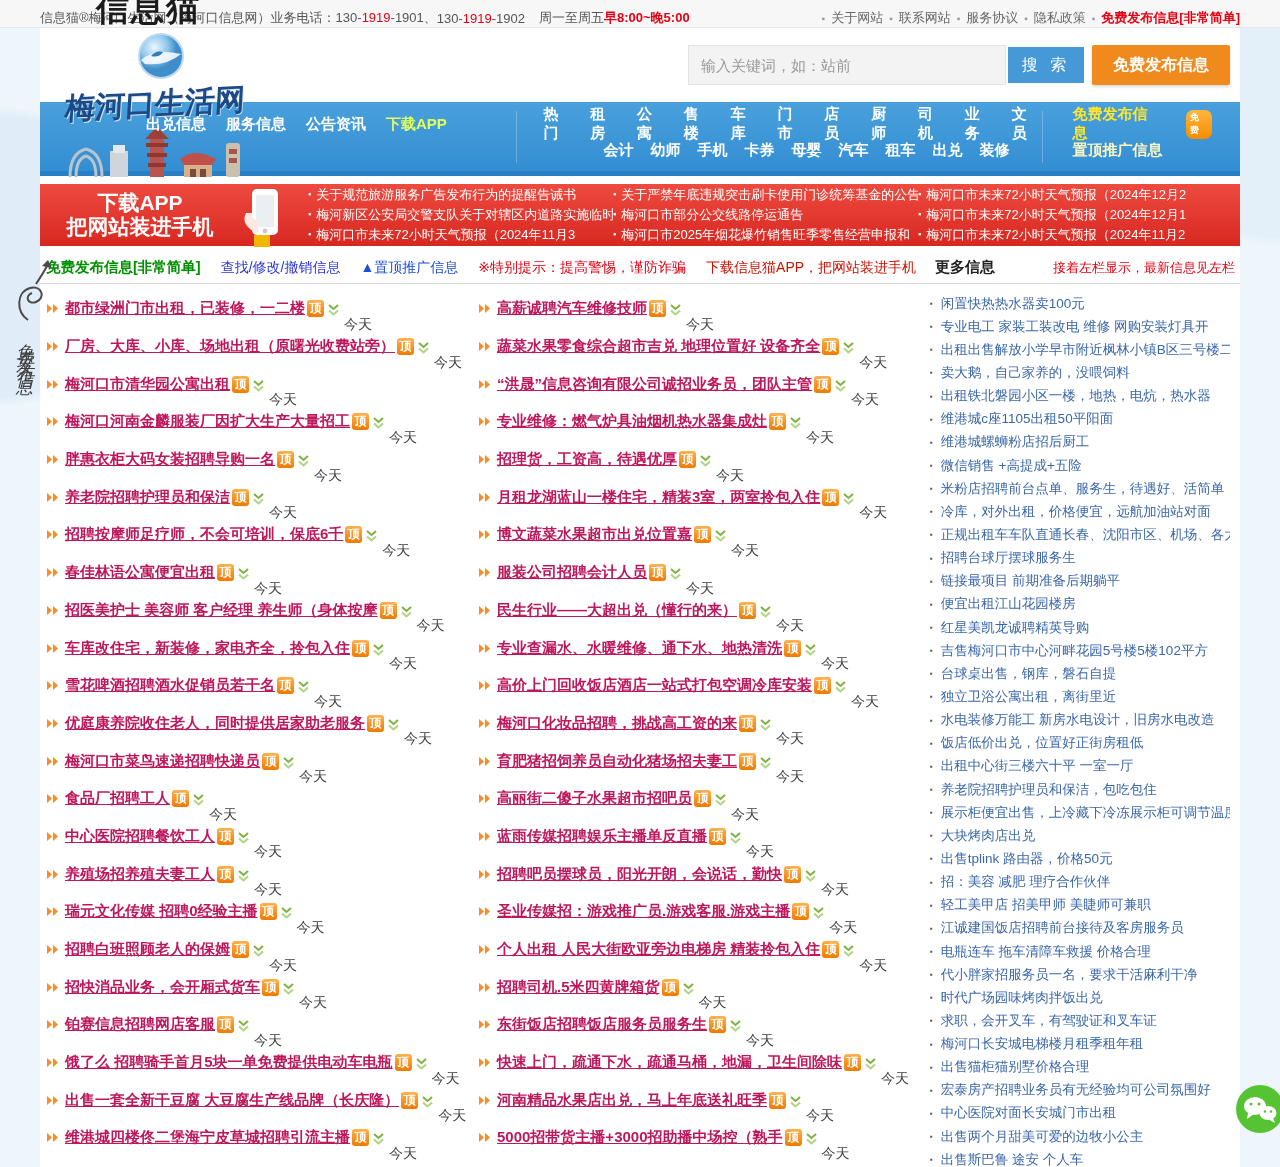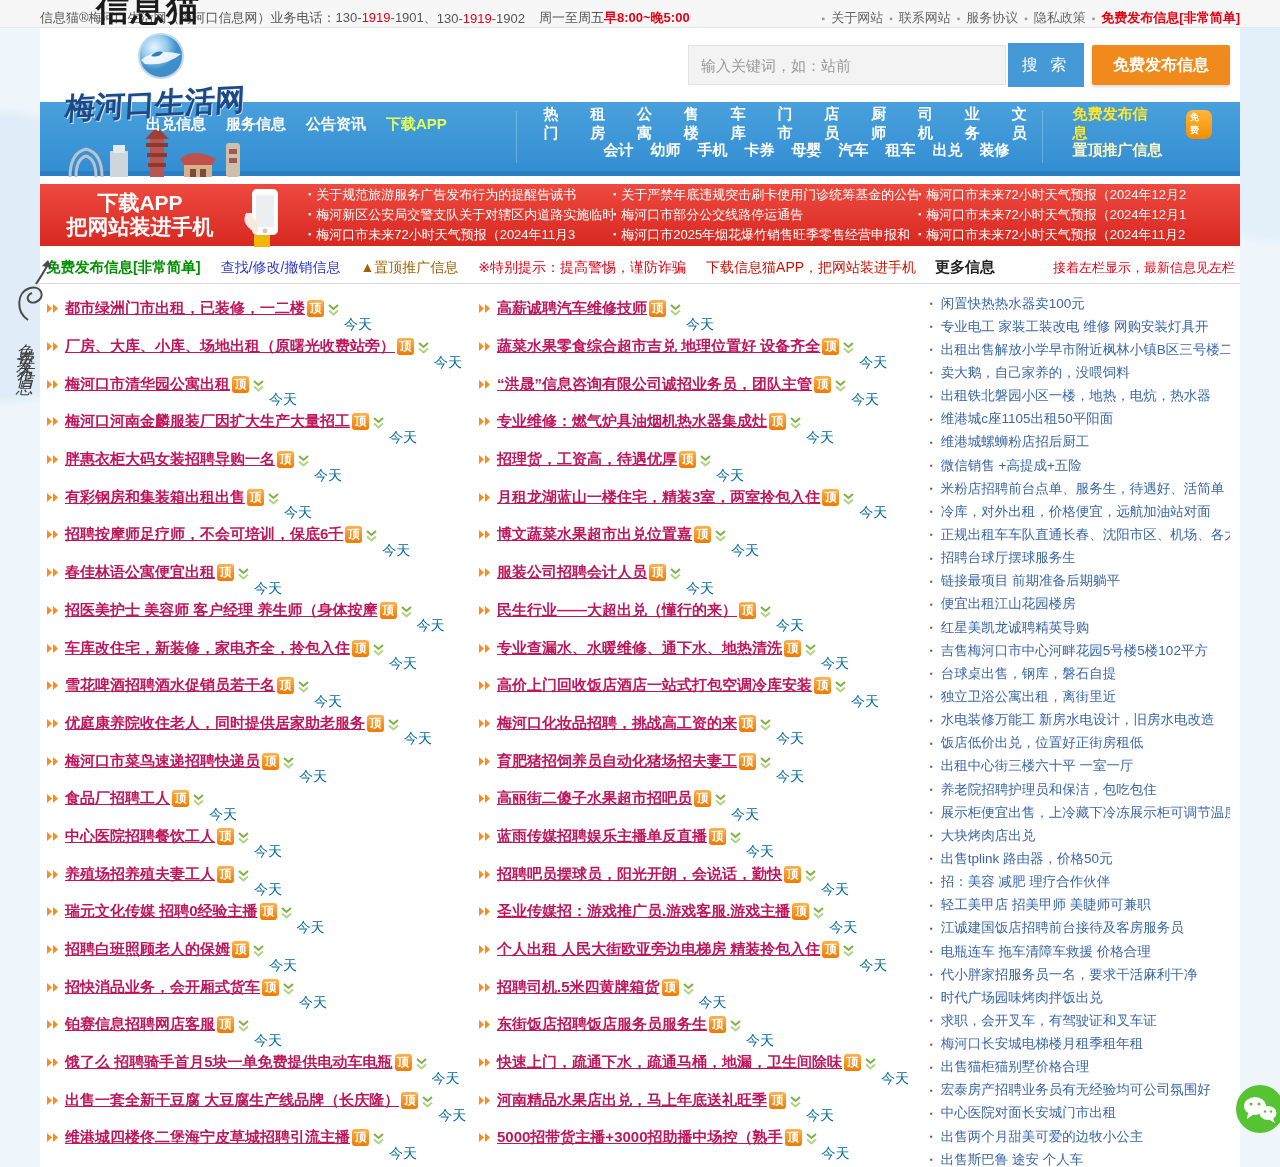--- a/index.html
+++ b/index.html
@@ -28,21 +28,21 @@
   .brand-cn { font-size:33px; font-weight:bold; color:#1b1b1b; margin-left:8px; letter-spacing:2px;}
   .brand-reg { font-size:12px; color:#333; vertical-align:top; }
   .globe { margin-left:22px; }
   .calli { font-size:30px; font-weight:bold; color:#1d4a86; transform:rotate(-3deg) skewX(-6deg);
            margin-left:10px; text-shadow:1px 1px 0 #cfe3f4; font-family:"Liberation Serif","DejaVu Serif",serif;}
   .skyline { margin-left:14px; }
   .search-group { margin-left:auto; display:flex; align-items:center; }
   .search-input { width:318px; height:40px; background:#f3f3f3; border:1px solid #e2e2e2;
                   font-size:15px; color:#333; padding:0 12px; outline:none; }
   .search-input::placeholder { color:#9a9a9a; }
-  .btn-search { width:76px; height:44px; background:#4599d6; color:#fff; border:none;
+  .btn-search { width:76px; height:36px; background:#4599d6; color:#fff; border:none;
                 font-size:16px; letter-spacing:4px; margin-left:2px; cursor:pointer; }
   .btn-pub { width:138px; height:40px; background:#f08a1d; color:#fff; border:none;
              font-size:16px; font-weight:bold; margin-left:8px; border-radius:2px; cursor:pointer;
              box-shadow:0 2px 3px rgba(0,0,0,.15);}
 
   
   .nav { background:linear-gradient(#49a0dc,#338ed2); border-bottom:5px solid #2a7ec4;
          padding:9px 0 8px 0; display:flex; color:#fff; }
   .nav a { color:#fff; text-decoration:none; font-weight:bold; font-size:15px; }
   .nav-row { display:flex; gap:20px; height:26px; align-items:center; }
@@ -69,38 +69,38 @@
   .news-col { width:305px; flex:none; display:flex; flex-direction:column; justify-content:center; gap:2px; }
   .news-link { color:#fff; text-decoration:none; font-size:13px; white-space:nowrap; overflow:hidden; }
   .news-link .b { font-size:9px; margin-right:5px; vertical-align:2px;}
 
   
   .content-head { display:flex; align-items:flex-end; border-bottom:1px solid #d8d8d8;
                   padding:12px 0 6px 0; }
   .toolbar { display:flex; gap:20px; align-items:center; padding-left:6px; width:895px; font-size:14px; }
   .t-green { color:#009000; font-weight:bold; text-decoration:none; font-size:14.5px;}
   .t-blue  { color:#2b35d8; text-decoration:none; }
-  .t-purple{ color:#a16207; text-decoration:none; }
+  .t-purple{ color:#1d4ed8; text-decoration:none; }
   .t-red   { color:#e60012; text-decoration:none; }
   .t-dred  { color:#cc1100; text-decoration:none; }
   .side-head { display:flex; align-items:baseline; width:300px;justify-content:space-between; }
   .side-title { font-size:15px; font-weight:bold; color:#222; }
   .side-note { color:#e60012; font-size:13px; margin-left:44px; }
 
   
   .content-body { display:flex; padding:6px 0 0 6px; }
   .listcol { display:flex; flex-direction:column; }
   .col1 { width:432px; } .col2 { width:452px; }
   .lrow { height:37.7px; display:flex; align-items:center; white-space:nowrap; }
   .lrow .lnk { color:#be185d; font-weight:bold; font-size:15px; text-decoration:underline; margin-left:5px;}
   .badge-top { flex:none; display:inline-block; width:17px; height:17px; line-height:17px; text-align:center;
                background:linear-gradient(#ffb14d,#ef7a00); color:#fff; font-size:12px; border-radius:3px;
                margin-left:2px; font-weight:bold; }
   .chev { margin:3px 0 0 4px; }
-  .ldate { color:#0369a1; font-size:14px; margin-left:5px;margin-top:32px; }
+  .ldate { color:#404040; font-size:14px; margin-left:5px;margin-top:32px; }
 
   
   .sidebar { width:300px; display:flex; flex-direction:column; padding-top:2px; }
   .srow { height:23.15px; display:flex; align-items:center; white-space:nowrap; overflow:hidden;}
   .srow .bullet { color:#555; font-size:8px; margin-right:8px; }
   .srow a { color:#3a67a8; font-size:13.5px; text-decoration:none; }
 
   
   .decor-left { position:absolute; left:14px; top:258px; width:40px; text-align:center; z-index:5;}
   .vert-note { writing-mode:vertical-rl; font-family:"DejaVu Serif","Liberation Serif",serif;
@@ -352,21 +352,21 @@
             <path d="M1 6.5 L5.5 10.5 L10 6.5" stroke="#aed581" stroke-width="2" fill="none"></path>
           </svg>
           <span class="ldate">今天</span>
         </div>
 
         <div class="lrow">
           <svg class="arrow" width="14" height="11" viewBox="0 0 14 11">
             <path d="M1 1 L6 5.5 L1 10 Z" fill="#ff8a1e"></path>
             <path d="M7 1 L12 5.5 L7 10 Z" fill="#ff8a1e"></path>
           </svg>
-          <a class="lnk">有彩钢房和集装箱出租出售</a>
+          <a class="lnk">养老院招聘护理员和保洁</a>
           <span class="badge-top">顶</span>
           <svg class="chev" width="11" height="12" viewBox="0 0 11 12">
             <path d="M1 1 L5.5 5 L10 1" stroke="#7cb342" stroke-width="2" fill="none"></path>
             <path d="M1 6.5 L5.5 10.5 L10 6.5" stroke="#aed581" stroke-width="2" fill="none"></path>
           </svg>
           <span class="ldate">今天</span>
         </div>
 
         <div class="lrow">
           <svg class="arrow" width="14" height="11" viewBox="0 0 14 11">

